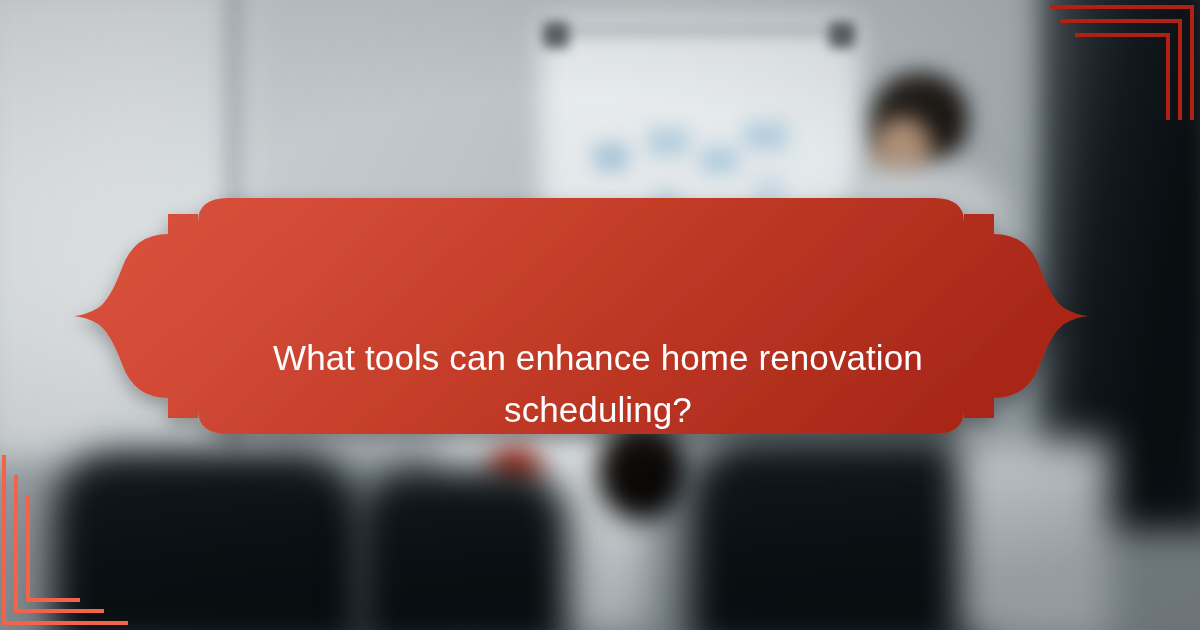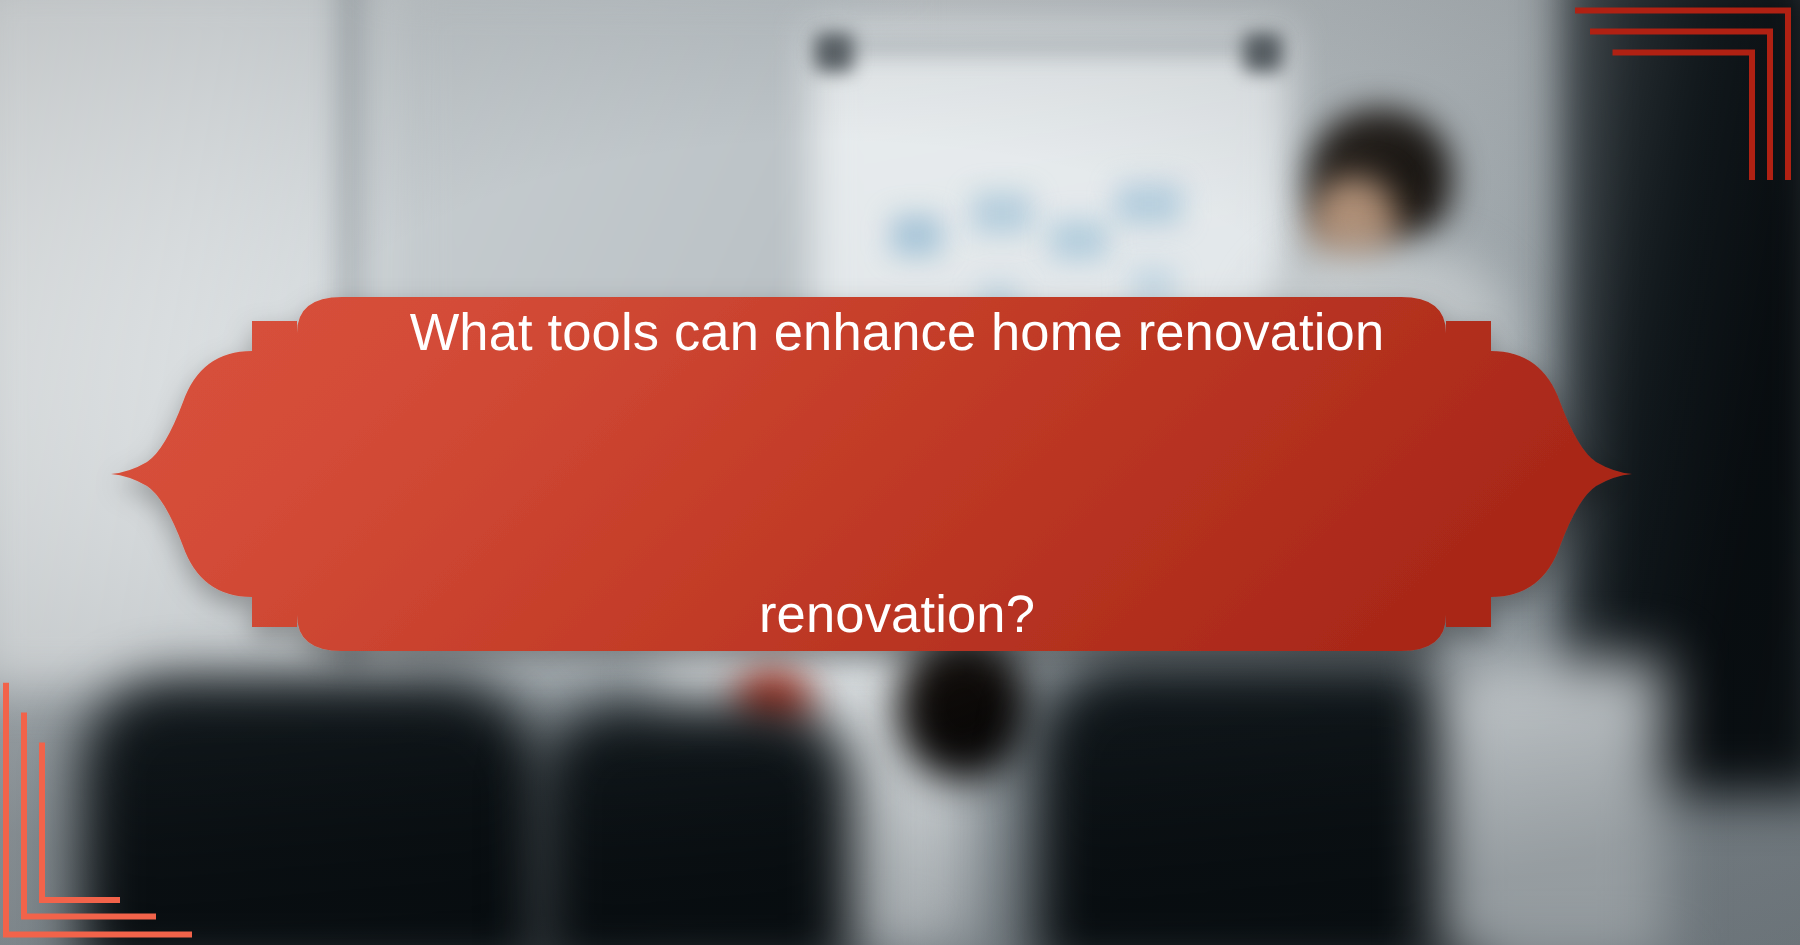--- a/index.html
+++ b/index.html
@@ -153,21 +153,21 @@
     left: 98px; top: 196px;
     width: 990px; height: 240px;
   }
   .card-svg { display: block; width: 100%; height: 100%; overflow: visible; }
 
   .card-text {
     position: absolute;
     left: 150px; top: 0;
     width: 700px; height: 240px;
     display: flex; flex-direction: column;
-    align-items: center; justify-content: space-between;
+    align-items: center; justify-content: flex-end;
     text-align: center;
     color: #ffffff;
     font-size: 35px;
     line-height: 52px;
     font-weight: 400;
     letter-spacing: .1px;
     pointer-events: none;
   }
   .card-text .line { display: block; white-space: nowrap; }
 </style>
@@ -275,17 +275,17 @@
         Q 36 38 70 38
         L 70 18
         L 100 18
         L 100 26
         Q 100 2 130 2
         Z"></path>
     </svg>
 
     <div class="card-text">
       <span class="line">What tools can enhance home renovation</span>
-      <span class="line">renovation?</span>
+      <span class="line">scheduling?</span>
     </div>
   </div>
 
 </div>
 
 </body></html>

